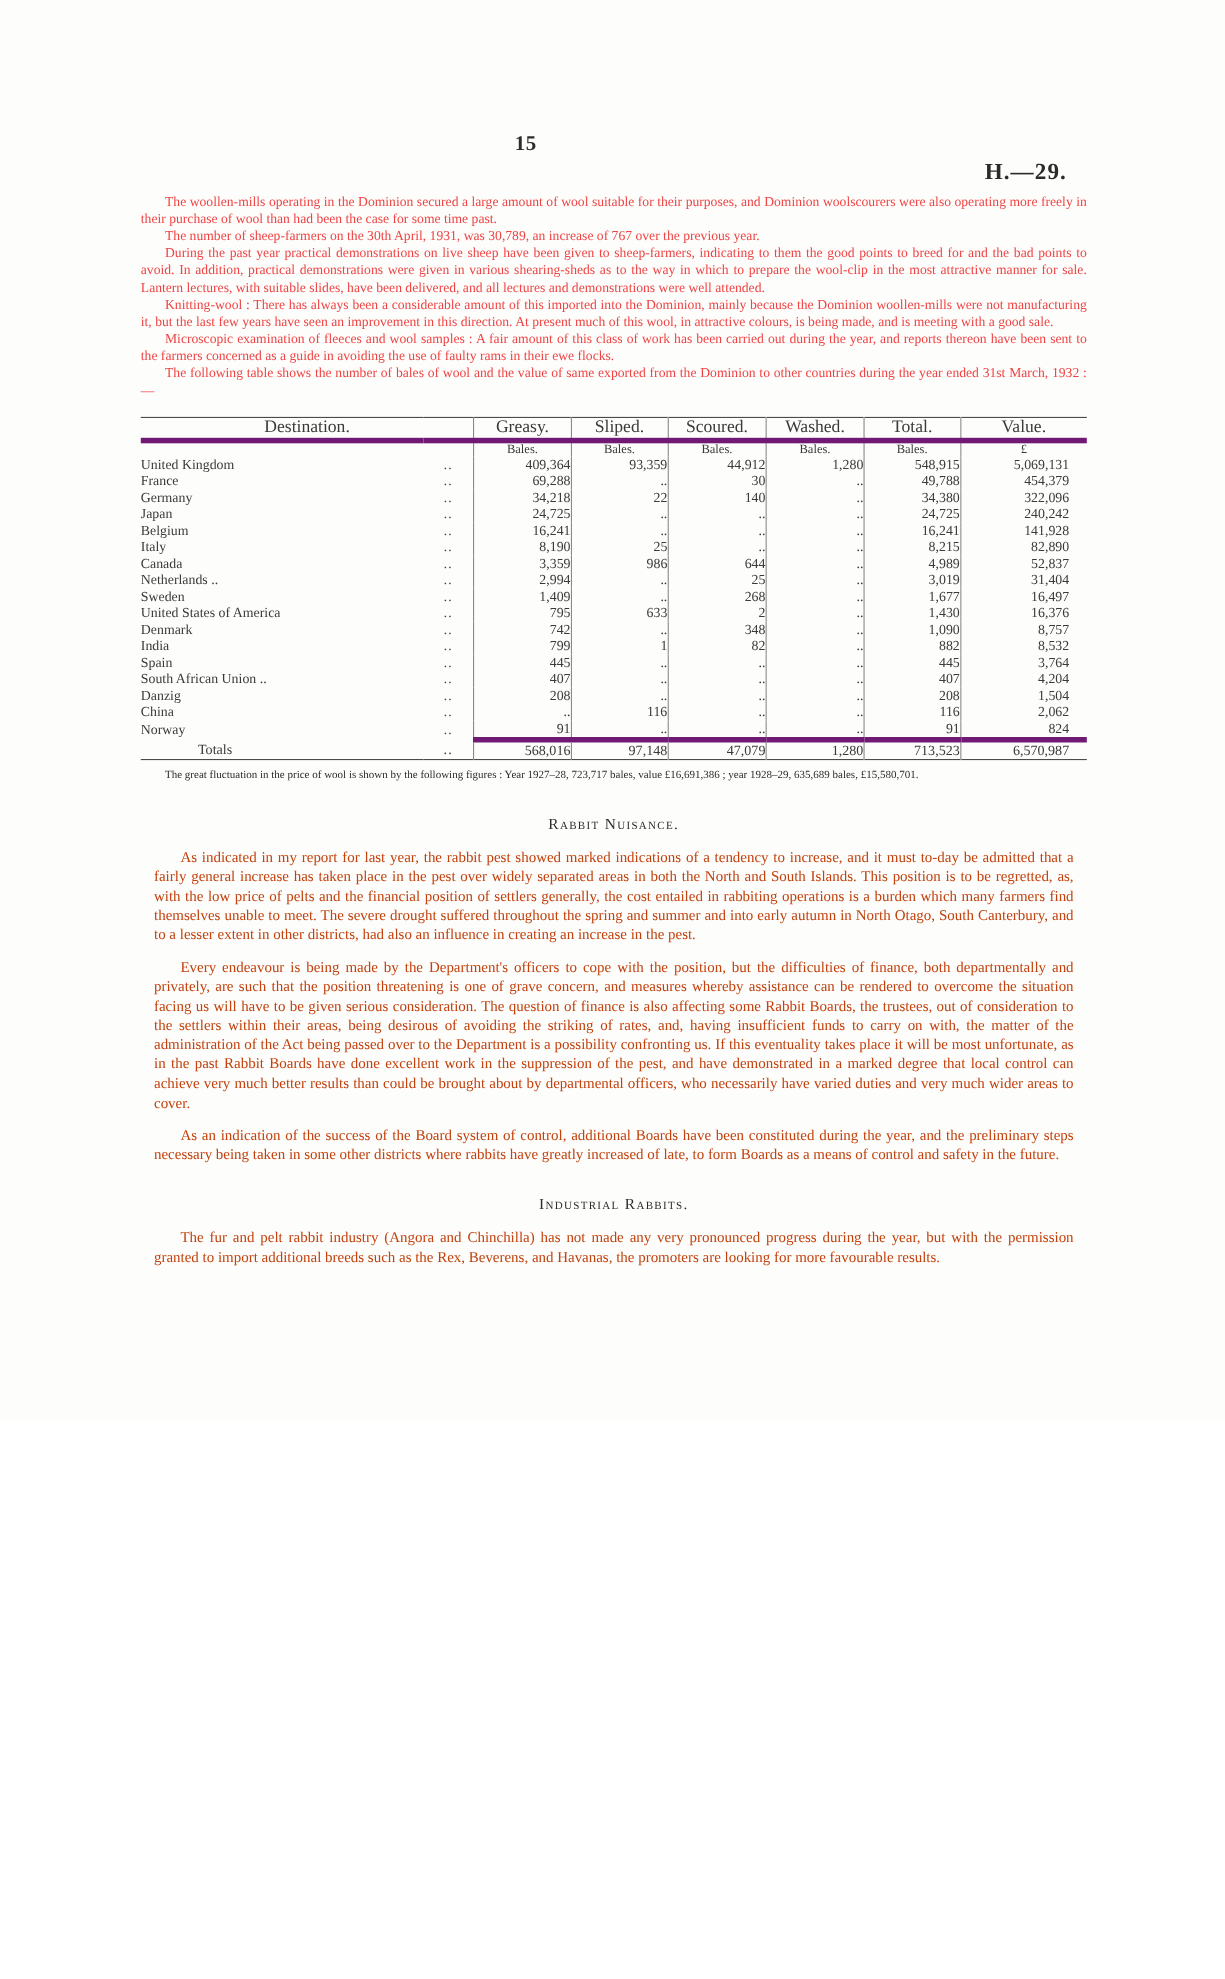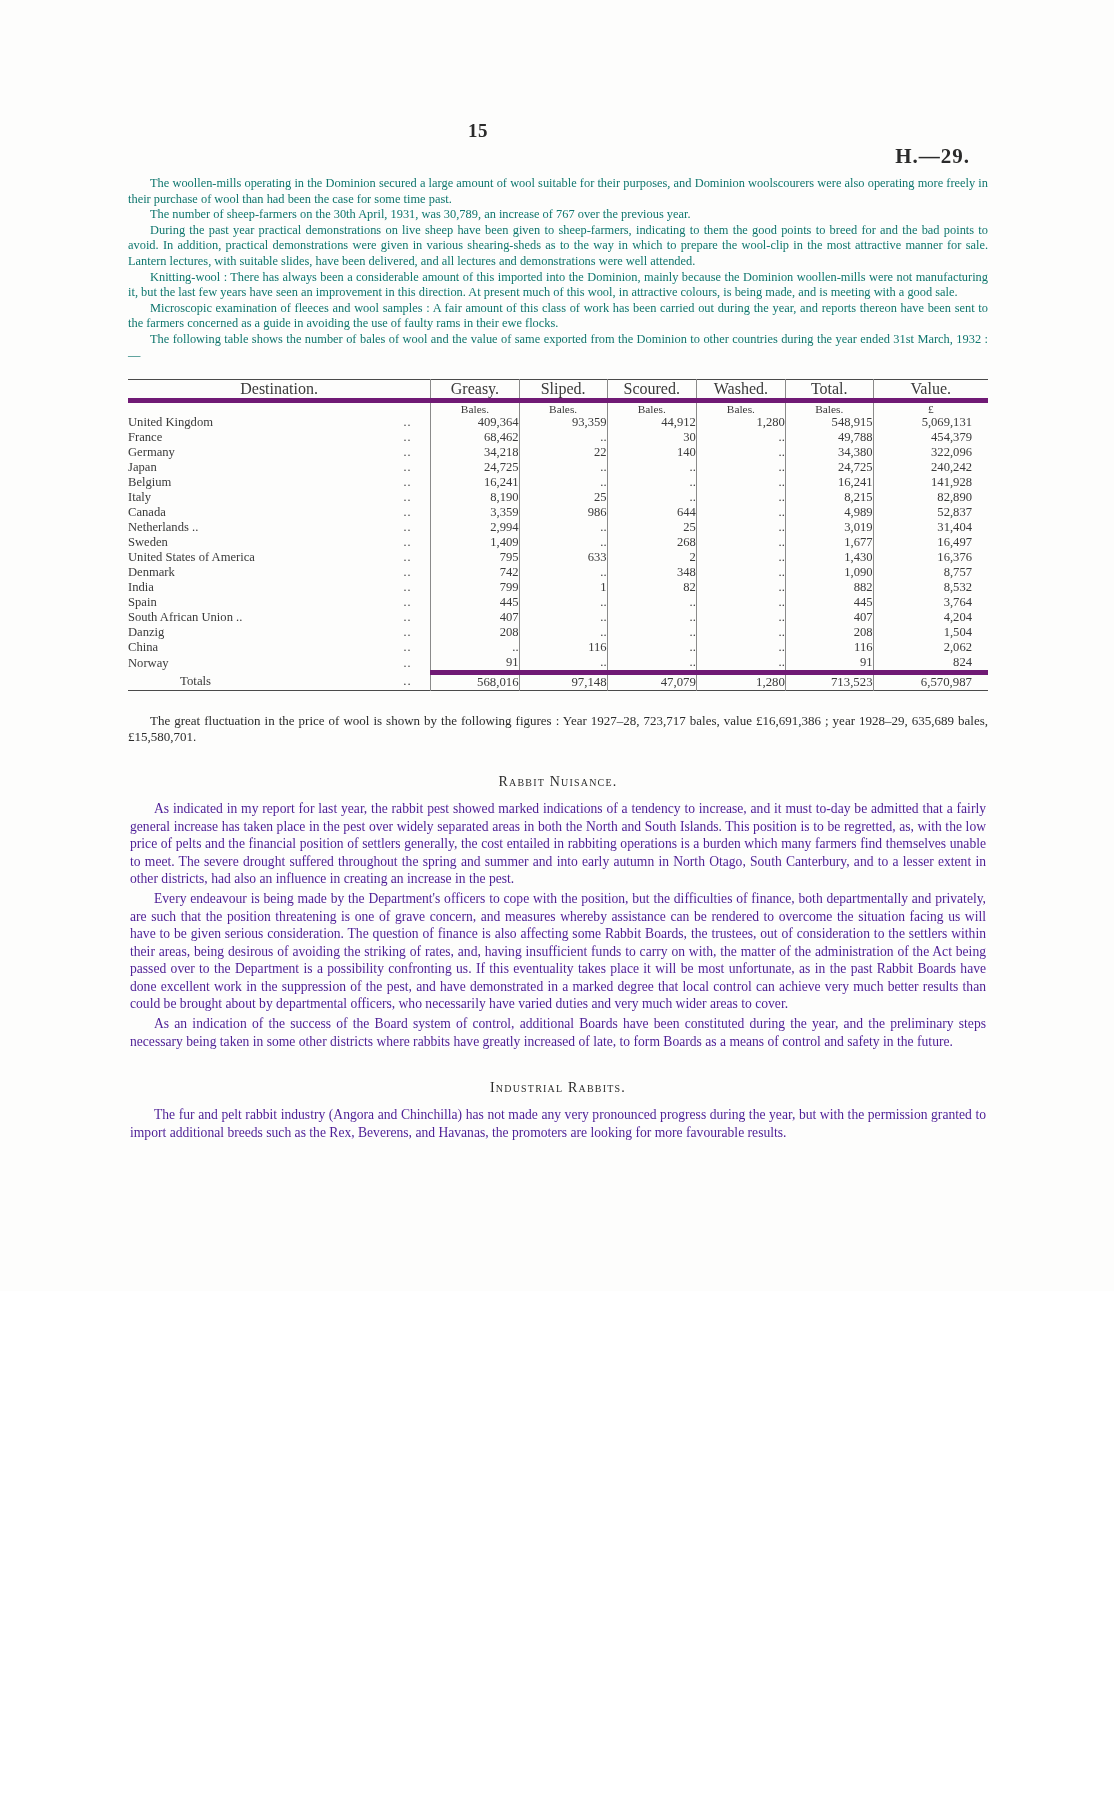--- a/index.html
+++ b/index.html
@@ -51,21 +51,21 @@
     letter-spacing: 1px;
     margin-top: 26px;
   }
   
   p.body {
     margin: 0 0 0 0;
     font-size: 12.4px;
     line-height: 15.6px;
     text-align: justify;
     text-indent: 22px;
-    color: #0f766e;
+    color: #ef4444;
   }
 
   
   table.wool {
     border-collapse: collapse;
     width: 860px;
     margin-top: 16px;
     font-size: 12.2px;
     color: #3a3a3a;
   }
@@ -129,41 +129,41 @@
   }
   .totals-row td {
     font-size: 12.8px;
     padding-top: 14px;
     padding-bottom: 6px;
   }
   .totals-row td.name {
     padding-left: 52px;
   }
   .table-note {
-    margin-top: 20px;
-    font-size: 13px;
+    margin-top: 4px;
+    font-size: 10px;
     line-height: 15.4px;
     text-indent: 22px;
     text-align: justify;
   }
   h2.sec-title {
     text-align: center;
     font-size: 14px;
     font-weight: normal;
     font-variant: small-caps;
     letter-spacing: 1.2px;
     margin: 30px 0 10px 0;
   }
   .sec-body p {
     font-size: 13.6px;
     line-height: 17.6px;
     text-align: justify;
     text-indent: 24px;
-    margin: 2px;
-    color: #4c1d95;
+    margin: 12px;
+    color: #c2410c;
   }
 </style>
 </head>
 <body>
 
 <div class="page">
   <div class="content">
 
     <div class="page-header">
       <div class="page-number">15</div>
@@ -207,21 +207,21 @@
             <td class="num vline">409,364</td>
             <td class="num vline">93,359</td>
             <td class="num vline">44,912</td>
             <td class="num vline">1,280</td>
             <td class="num vline">548,915</td>
             <td class="num val vline">5,069,131</td>
           </tr>
           <tr class="data-row">
             <td class="name">France</td>
             <td class="dots">..</td>
-            <td class="num vline">68,462</td>
+            <td class="num vline">69,288</td>
             <td class="num vline">..</td>
             <td class="num vline">30</td>
             <td class="num vline">..</td>
             <td class="num vline">49,788</td>
             <td class="num val vline">454,379</td>
           </tr>
           <tr class="data-row">
             <td class="name">Germany</td>
             <td class="dots">..</td>
             <td class="num vline">34,218</td>

